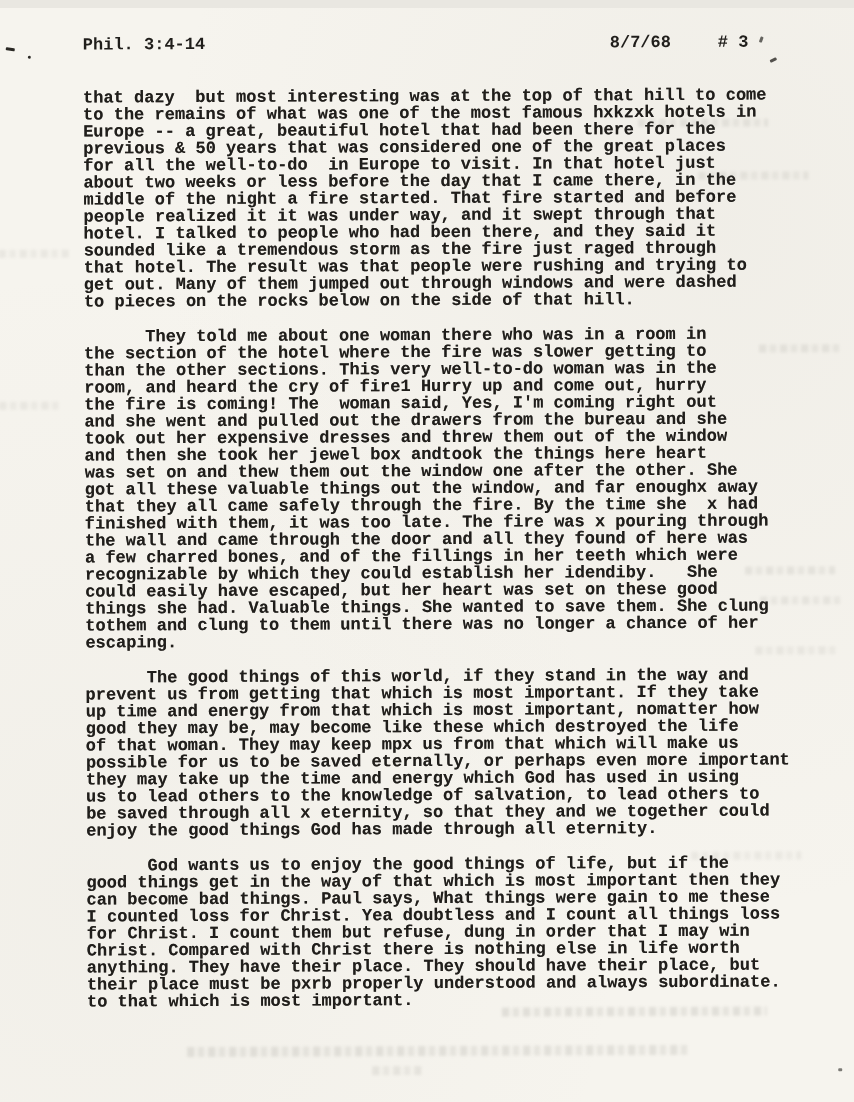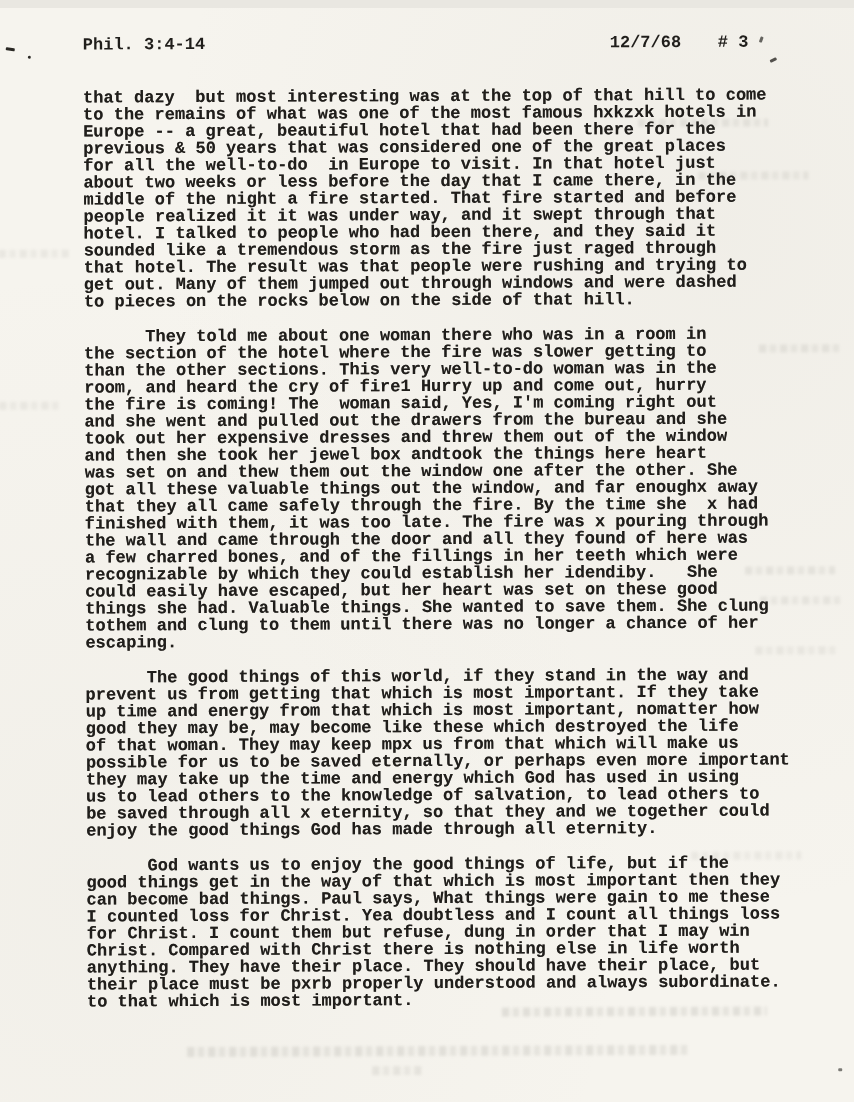--- a/index.html
+++ b/index.html
@@ -64,21 +64,21 @@
   .smudge.s12{left:755px;top:640px;width:80px;height:8px;opacity:.24;}
 </style>
 </head>
 <body>
 
 <div class="page">
   <div class="sheet">
 
     <div class="header">
       <span class="ref">Phil. 3:4-14</span>
-      <span class="date">12/7/68</span>
+      <span class="date">8/7/68</span>
       <span class="pageno"># 3</span>
     </div>
 
     <div class="body-text">
       <div class="paragraph">
           <div class="line">that dazy  but most interesting was at the top of that hill to come</div>
           <div class="line">to the remains of what was one of the most famous hxkzxk hotels in</div>
           <div class="line">Europe -- a great, beautiful hotel that had been there for the</div>
           <div class="line">previous &amp; 50 years that was considered one of the great places</div>
           <div class="line">for all the well-to-do  in Europe to visit. In that hotel just</div>

